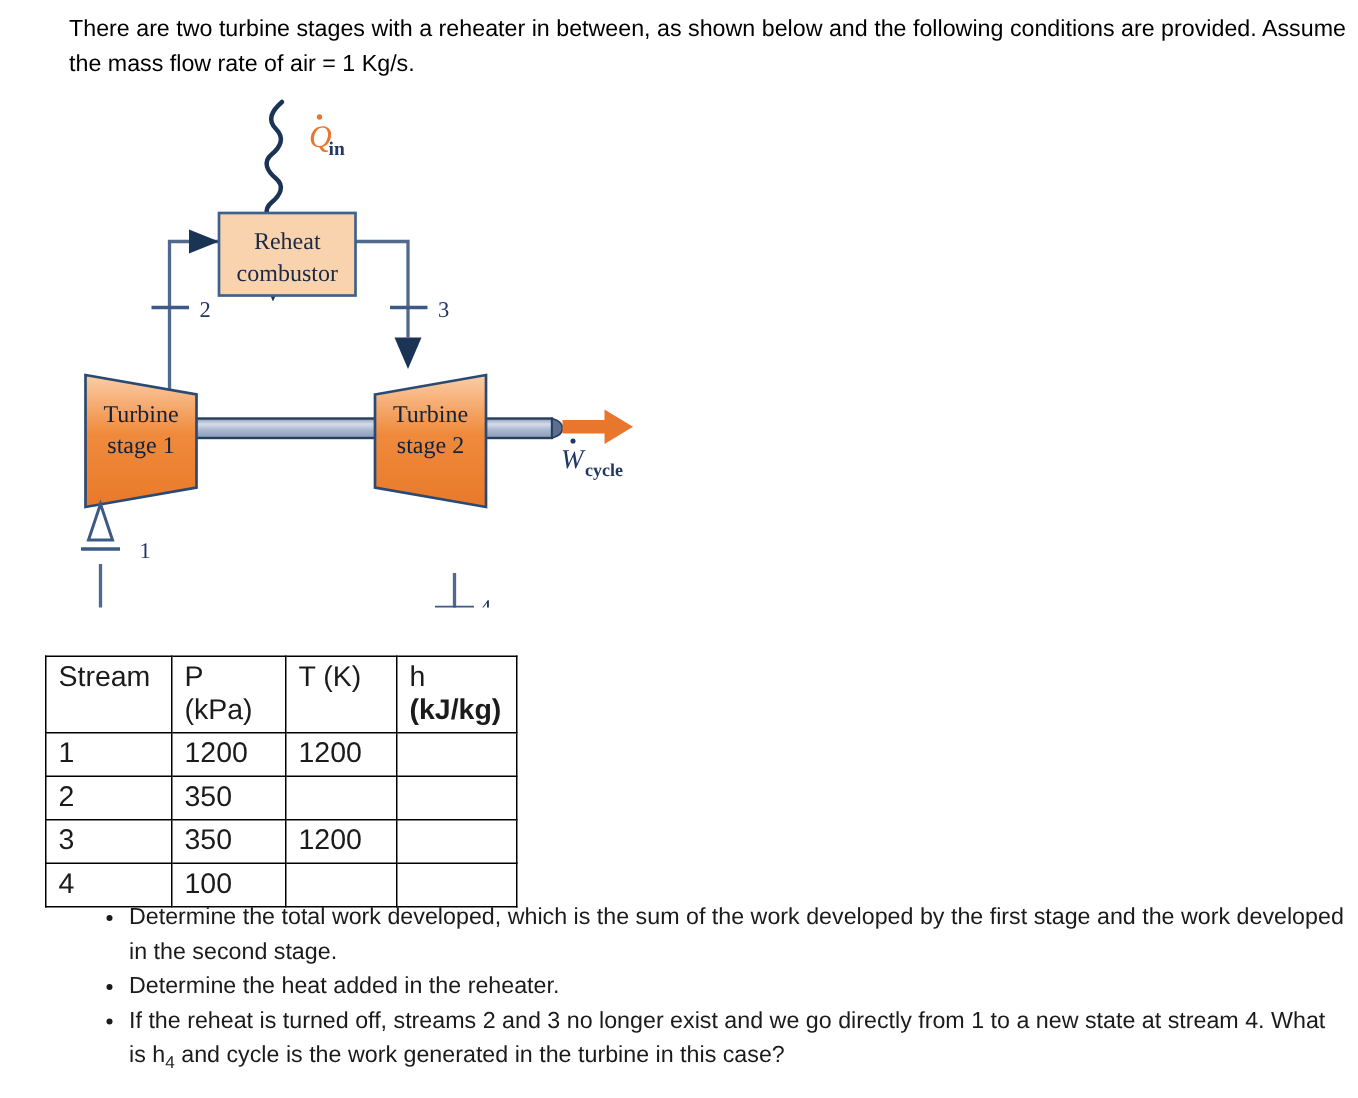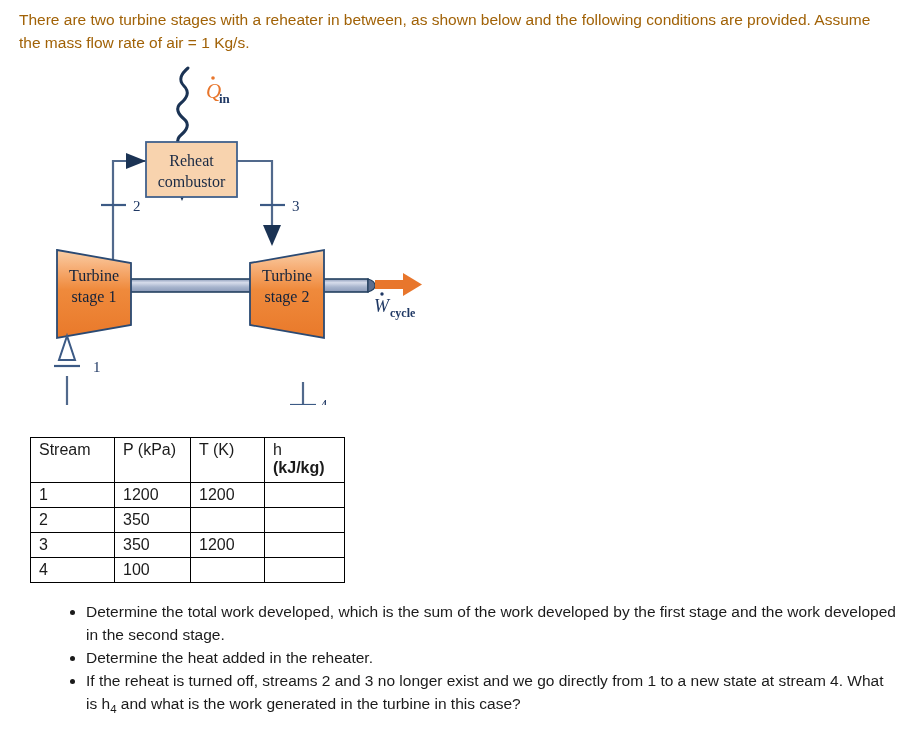--- a/index.html
+++ b/index.html
@@ -12,45 +12,45 @@
     height: 732px;
     position: relative;
     font-family: "Liberation Sans", sans-serif;
     color: #1a1a1a;
     overflow: hidden;
   }
 
   
   #intro {
     position: absolute;
-    left: 19px;
+    left: 46px;
     top: 8px;
     width: 860px;
     font-size: 15.5px;
     line-height: 23px;
-    color: #a16207;
+    color: #000000;
   }
 
   
   #diagram {
     position: absolute;
     left: 0px;
     top: 60px;
     width: 460px;
     height: 345px;
   }
   #diagram svg { display: block; }
 
   
   #stream-table {
     position: absolute;
     left: 30px;
     top: 437px;
     border-collapse: collapse;
-    font-size: 16px;
+    font-size: 19px;
     color: #1b1b1b;
   }
   #stream-table td, #stream-table th {
     border: 1px solid #000000;
     padding: 3px 7px 3px 8px;
     text-align: left;
     font-weight: normal;
     vertical-align: top;
   }
   #stream-table thead th {
@@ -231,15 +231,15 @@
       <td></td>
       <td></td>
     </tr>
   </tbody>
 </table>
 
 <div id="questions">
   <ul>
     <li>Determine the total work developed, which is the sum of the work developed by the first stage and the work developed in the second stage.</li>
     <li>Determine the heat added in the reheater.</li>
-    <li><span>If the reheat is turned off, streams 2 and 3 no longer exist and we go directly from 1 to a new state at stream 4. What is h</span><sub>4</sub><span> and what is the work generated in the turbine in this case?</span></li>
+    <li><span>If the reheat is turned off, streams 2 and 3 no longer exist and we go directly from 1 to a new state at stream 4. What is h</span><sub>4</sub><span> and cycle is the work generated in the turbine in this case?</span></li>
   </ul>
 </div>
 
 </body></html>

